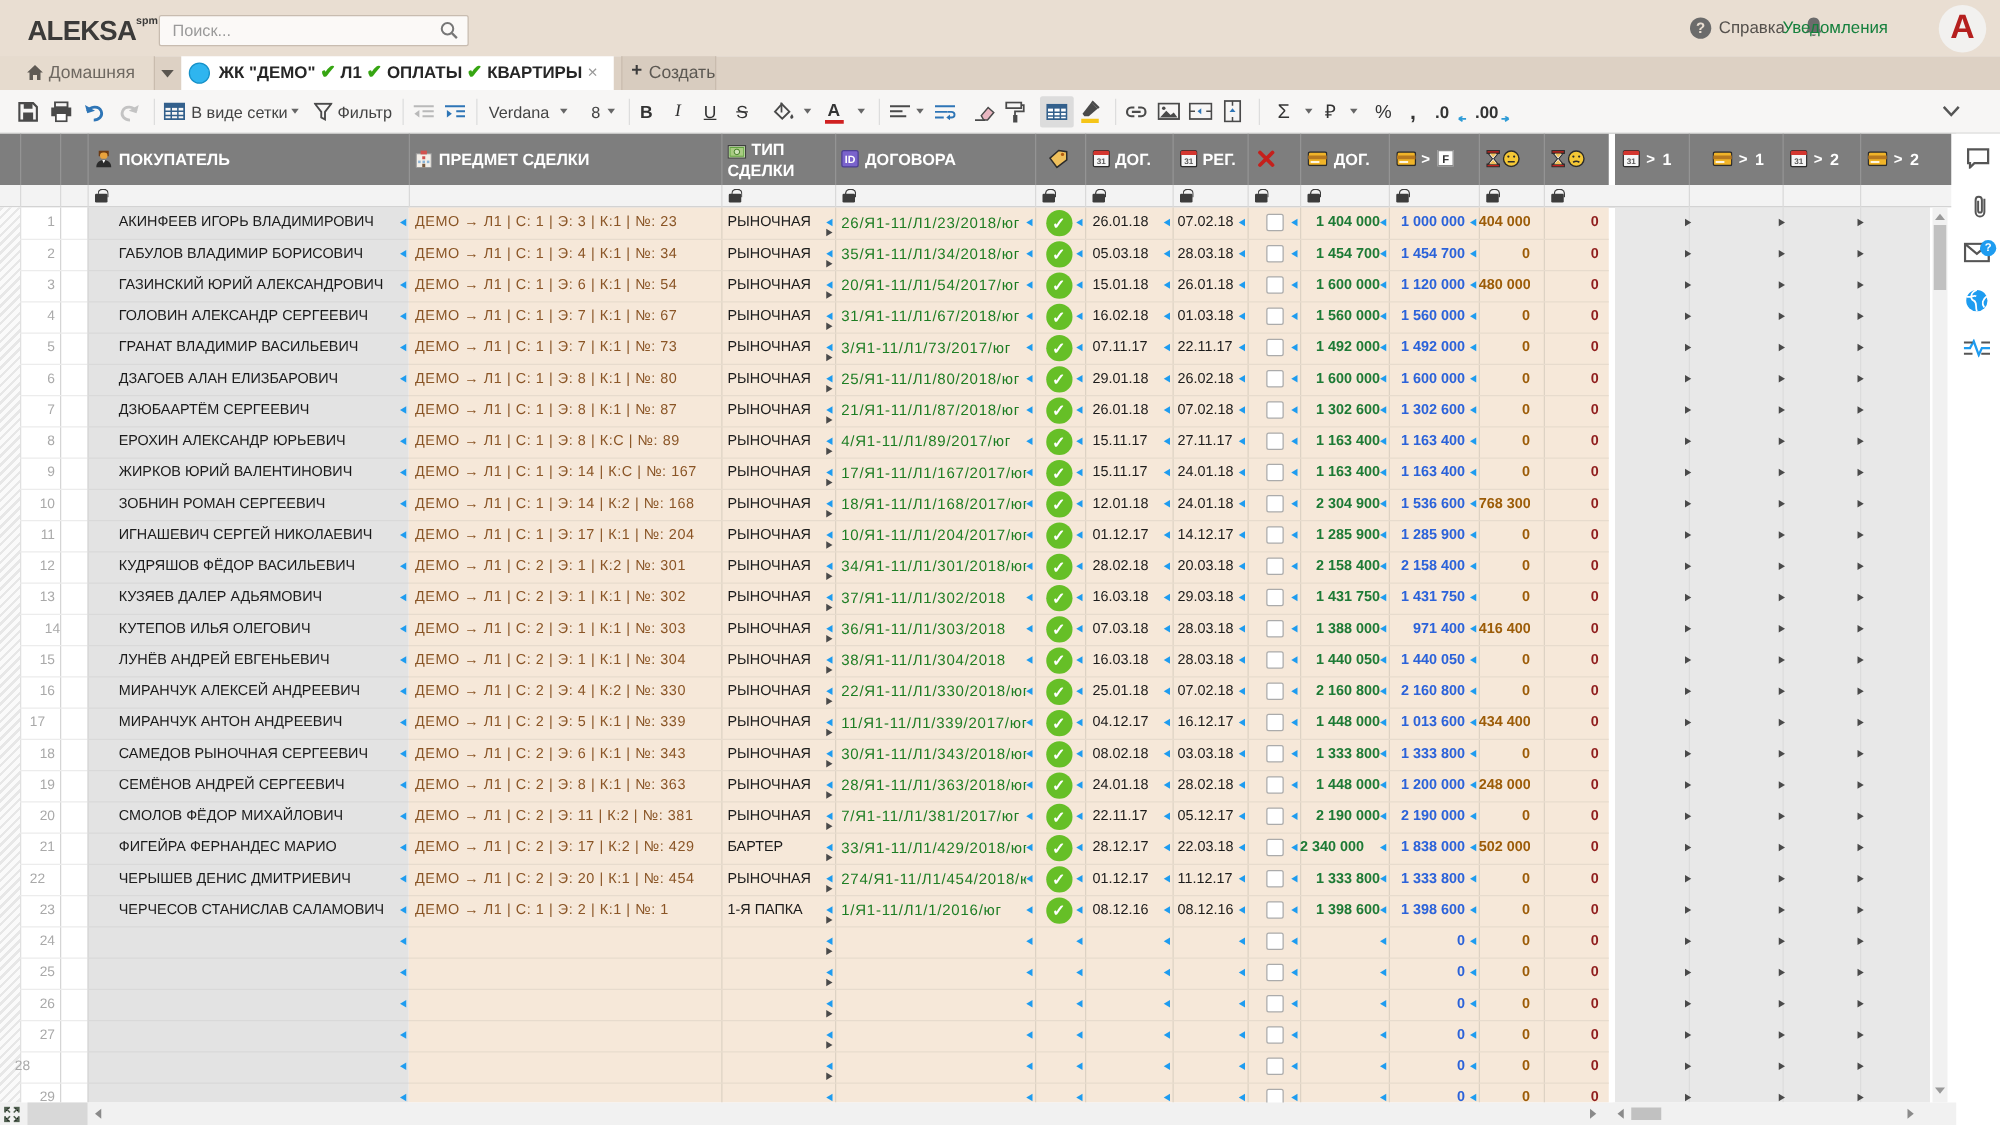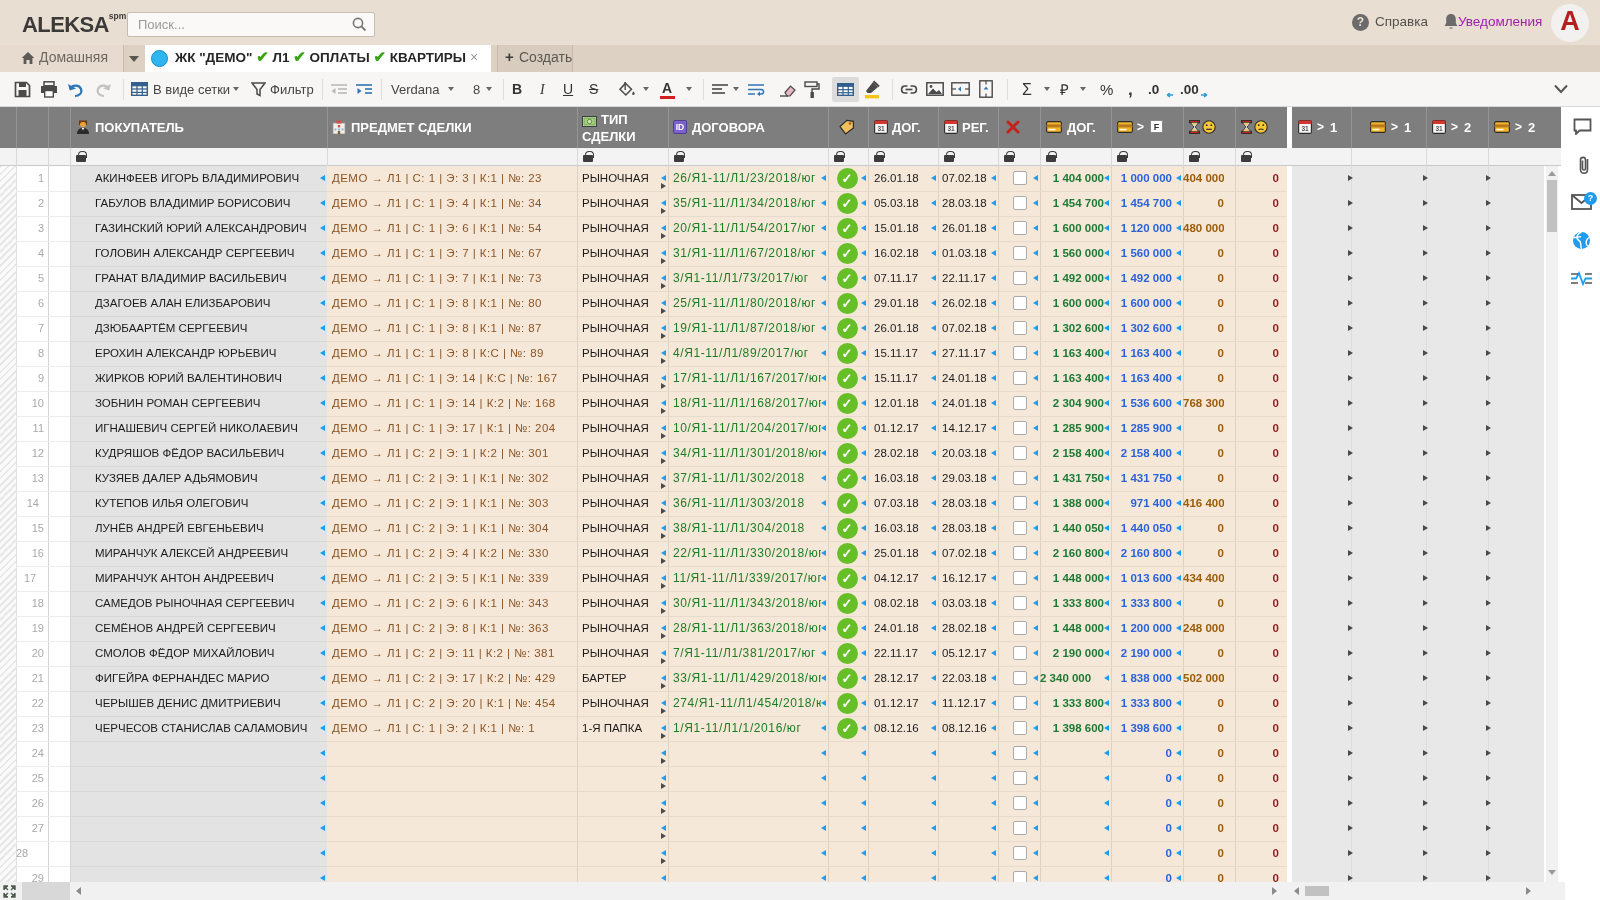--- a/index.html
+++ b/index.html
@@ -29,21 +29,21 @@
 <svg class="ab" style="left:352px;top:17px" width="15" height="15" viewBox="0 0 15 15">
     <circle cx="6" cy="6" r="4.6" fill="none" stroke="#777" stroke-width="1.6"></circle>
     <line x1="9.5" y1="9.5" x2="13.5" y2="13.5" stroke="#777" stroke-width="1.8"></line>
   </svg>
 <div class="ab" style="left:1352px;top:14px;width:17px;height:17px;border-radius:50%;background:#6b6b6b;color:#e9ded2;font-size:12px;font-weight:bold;text-align:center;line-height:17px">?</div>
 <div class="ab" style="left:1375px;top:14px;font-size:13.5px;color:#55514d">Справка</div>
 <svg class="ab" style="left:1443px;top:13px" width="16" height="18" viewBox="0 0 16 18">
     <path d="M8 1 C5 1 3.2 3.2 3.2 6 L3.2 10 L1.6 13 L14.4 13 L12.8 10 L12.8 6 C12.8 3.2 11 1 8 1 Z" fill="#6b6b6b"></path>
     <path d="M6.2 14.5 a1.9 1.9 0 0 0 3.6 0 Z" fill="#6b6b6b"></path>
   </svg>
-<div class="ab" style="left:1458px;top:14px;font-size:13.5px;color:#a21caf">Уведомления</div>
+<div class="ab" style="left:1426px;top:14px;font-size:13.5px;color:#15803d">Уведомления</div>
 <div class="ab" style="left:1551px;top:4px;width:38px;height:38px;border-radius:50%;background:#f2f1ef"></div>
 <div class="ab" style="left:1551px;top:6px;width:38px;height:38px;text-align:center;font-size:27px;font-weight:bold;color:#b5201e;font-family:'Liberation Sans',sans-serif">A</div>
 <div class="ab" id="tabbar"></div>
 <div class="ab" style="left:0px;top:45px;width:124px;height:27px;background:#e6dbce;border-right:1px solid #c9bcae"></div>
 <svg class="ab" style="left:21px;top:51px" width="14" height="14" viewBox="0 0 14 14">
     <path d="M7 1 L13.3 7 L11.4 7 L11.4 13 L8.6 13 L8.6 9 L5.4 9 L5.4 13 L2.6 13 L2.6 7 L0.7 7 Z" fill="#5f5a54"></path>
   </svg>
 <div class="ab" style="left:39px;top:49px;font-size:14px;color:#6e6861">Домашняя</div>
 <div class="ab" style="left:129px;top:56px;width:0;height:0;border-left:5px solid transparent;border-right:5px solid transparent;border-top:6px solid #5a554f"></div>
 <div class="ab" style="left:145px;top:45px;width:346px;height:27px;background:#fff"></div>
@@ -627,21 +627,21 @@
 <div class="tri" style="left:1104px;top:299.5px"></div>
 <div class="tri" style="left:1176px;top:299.5px"></div>
 <div class="dtri" style="left:661px;top:307.5px"></div>
 <div class="dtri" style="left:1348px;top:300.0px"></div>
 <div class="dtri" style="left:1423px;top:300.0px"></div>
 <div class="dtri" style="left:1486px;top:300.0px"></div>
 <div class="cell" style="left:16px;top:315.5px;width:28px;text-align:right;color:#a9a9a9;font-size:11px">7</div>
 <div class="cell" style="left:70px;top:315.5px;width:253px;padding-left:25px;color:#1b1b1b">ДЗЮБААРТЁМ СЕРГЕЕВИЧ</div>
 <div class="cell" style="left:327px;top:315.5px;width:246px;padding-left:5px;color:#8a5526;letter-spacing:0.45px">ДЕМО → Л1 | С: 1 | Э: 8 | К:1 | №: 87</div>
 <div class="cell" style="left:577px;top:315.5px;width:87px;padding-left:5px">РЫНОЧНАЯ</div>
-<div class="cell" style="left:668px;top:315.5px;width:153px;padding-left:5px;color:#1d7d23;font-size:12px;letter-spacing:0.6px">19/Я1-11/Л1/87/2018/юг</div>
+<div class="cell" style="left:668px;top:315.5px;width:153px;padding-left:5px;color:#1d7d23;font-size:12px;letter-spacing:0.6px">21/Я1-11/Л1/87/2018/юг</div>
 <div class="chk" style="left:836.5px;top:317.5px">✓</div>
 <div class="cell" style="left:868px;top:315.5px;width:62px;padding-left:6px">26.01.18</div>
 <div class="cell" style="left:938px;top:315.5px;width:52px;padding-left:4px">07.02.18</div>
 <div class="cell" style="left:1040px;top:315.5px;width:64px;text-align:right;font-weight:bold;color:#1d7a35">1 302 600</div>
 <div class="cbx" style="left:1013px;top:320.5px"></div>
 <div class="cell" style="left:1111px;top:315.5px;width:61px;text-align:right;font-weight:bold;color:#2b62d9">1 302 600</div>
 <div class="cell" style="left:1183px;top:315.5px;width:41px;text-align:right;font-weight:bold;color:#9c5c08">0</div>
 <div class="cell" style="left:1235px;top:315.5px;width:44px;text-align:right;font-weight:bold;color:#8f1d1d">0</div>
 <div class="tri" style="left:320px;top:324.5px"></div>
 <div class="tri" style="left:661px;top:324.5px"></div>
@@ -805,21 +805,21 @@
 <div class="tri" style="left:861px;top:474.5px"></div>
 <div class="tri" style="left:931px;top:474.5px"></div>
 <div class="tri" style="left:991px;top:474.5px"></div>
 <div class="tri" style="left:1033px;top:474.5px"></div>
 <div class="tri" style="left:1104px;top:474.5px"></div>
 <div class="tri" style="left:1176px;top:474.5px"></div>
 <div class="dtri" style="left:661px;top:482.5px"></div>
 <div class="dtri" style="left:1348px;top:475.0px"></div>
 <div class="dtri" style="left:1423px;top:475.0px"></div>
 <div class="dtri" style="left:1486px;top:475.0px"></div>
-<div class="cell" style="left:11px;top:490.5px;width:28px;text-align:right;color:#a9a9a9;font-size:11px">14</div>
+<div class="cell" style="left:28px;top:490.5px;width:28px;text-align:center;color:#a9a9a9;font-size:11px">14</div>
 <div class="cell" style="left:70px;top:490.5px;width:253px;padding-left:25px;color:#1b1b1b">КУТЕПОВ ИЛЬЯ ОЛЕГОВИЧ</div>
 <div class="cell" style="left:327px;top:490.5px;width:246px;padding-left:5px;color:#8a5526;letter-spacing:0.45px">ДЕМО → Л1 | С: 2 | Э: 1 | К:1 | №: 303</div>
 <div class="cell" style="left:577px;top:490.5px;width:87px;padding-left:5px">РЫНОЧНАЯ</div>
 <div class="cell" style="left:668px;top:490.5px;width:153px;padding-left:5px;color:#1d7d23;font-size:12px;letter-spacing:0.6px">36/Я1-11/Л1/303/2018</div>
 <div class="chk" style="left:836.5px;top:492.5px">✓</div>
 <div class="cell" style="left:868px;top:490.5px;width:62px;padding-left:6px">07.03.18</div>
 <div class="cell" style="left:938px;top:490.5px;width:52px;padding-left:4px">28.03.18</div>
 <div class="cell" style="left:1040px;top:490.5px;width:64px;text-align:right;font-weight:bold;color:#1d7a35">1 388 000</div>
 <div class="cbx" style="left:1013px;top:495.5px"></div>
 <div class="cell" style="left:1111px;top:490.5px;width:61px;text-align:right;font-weight:bold;color:#2b62d9">971 400</div>
@@ -1013,21 +1013,21 @@
 <div class="tri" style="left:861px;top:674.5px"></div>
 <div class="tri" style="left:931px;top:674.5px"></div>
 <div class="tri" style="left:991px;top:674.5px"></div>
 <div class="tri" style="left:1033px;top:674.5px"></div>
 <div class="tri" style="left:1104px;top:674.5px"></div>
 <div class="tri" style="left:1176px;top:674.5px"></div>
 <div class="dtri" style="left:661px;top:682.5px"></div>
 <div class="dtri" style="left:1348px;top:675.0px"></div>
 <div class="dtri" style="left:1423px;top:675.0px"></div>
 <div class="dtri" style="left:1486px;top:675.0px"></div>
-<div class="cell" style="left:16px;top:690.5px;width:28px;text-align:right;color:#a9a9a9;font-size:11px">22</div>
+<div class="cell" style="left:16px;top:690.5px;width:28px;text-align:center;color:#a9a9a9;font-size:11px">22</div>
 <div class="cell" style="left:70px;top:690.5px;width:253px;padding-left:25px;color:#1b1b1b">ЧЕРЫШЕВ ДЕНИС ДМИТРИЕВИЧ</div>
 <div class="cell" style="left:327px;top:690.5px;width:246px;padding-left:5px;color:#8a5526;letter-spacing:0.45px">ДЕМО → Л1 | С: 2 | Э: 20 | К:1 | №: 454</div>
 <div class="cell" style="left:577px;top:690.5px;width:87px;padding-left:5px">РЫНОЧНАЯ</div>
 <div class="cell" style="left:668px;top:690.5px;width:153px;padding-left:5px;color:#1d7d23;font-size:12px;letter-spacing:0.6px">274/Я1-11/Л1/454/2018/юг</div>
 <div class="chk" style="left:836.5px;top:692.5px">✓</div>
 <div class="cell" style="left:868px;top:690.5px;width:62px;padding-left:6px">01.12.17</div>
 <div class="cell" style="left:938px;top:690.5px;width:52px;padding-left:4px">11.12.17</div>
 <div class="cell" style="left:1040px;top:690.5px;width:64px;text-align:right;font-weight:bold;color:#1d7a35">1 333 800</div>
 <div class="cbx" style="left:1013px;top:695.5px"></div>
 <div class="cell" style="left:1111px;top:690.5px;width:61px;text-align:right;font-weight:bold;color:#2b62d9">1 333 800</div>
@@ -1137,21 +1137,21 @@
 <div class="tri" style="left:861px;top:824.5px"></div>
 <div class="tri" style="left:931px;top:824.5px"></div>
 <div class="tri" style="left:991px;top:824.5px"></div>
 <div class="tri" style="left:1033px;top:824.5px"></div>
 <div class="tri" style="left:1104px;top:824.5px"></div>
 <div class="tri" style="left:1176px;top:824.5px"></div>
 <div class="dtri" style="left:661px;top:832.5px"></div>
 <div class="dtri" style="left:1348px;top:825.0px"></div>
 <div class="dtri" style="left:1423px;top:825.0px"></div>
 <div class="dtri" style="left:1486px;top:825.0px"></div>
-<div class="cell" style="left:16px;top:840.5px;width:28px;text-align:left;color:#a9a9a9;font-size:11px">28</div>
+<div class="cell" style="left:4px;top:840.5px;width:28px;text-align:center;color:#a9a9a9;font-size:11px">28</div>
 <div class="cbx" style="left:1013px;top:845.5px"></div>
 <div class="cell" style="left:1111px;top:840.5px;width:61px;text-align:right;font-weight:bold;color:#2b62d9">0</div>
 <div class="cell" style="left:1183px;top:840.5px;width:41px;text-align:right;font-weight:bold;color:#9c5c08">0</div>
 <div class="cell" style="left:1235px;top:840.5px;width:44px;text-align:right;font-weight:bold;color:#8f1d1d">0</div>
 <div class="tri" style="left:320px;top:849.5px"></div>
 <div class="tri" style="left:661px;top:849.5px"></div>
 <div class="tri" style="left:821px;top:849.5px"></div>
 <div class="tri" style="left:861px;top:849.5px"></div>
 <div class="tri" style="left:931px;top:849.5px"></div>
 <div class="tri" style="left:991px;top:849.5px"></div>

